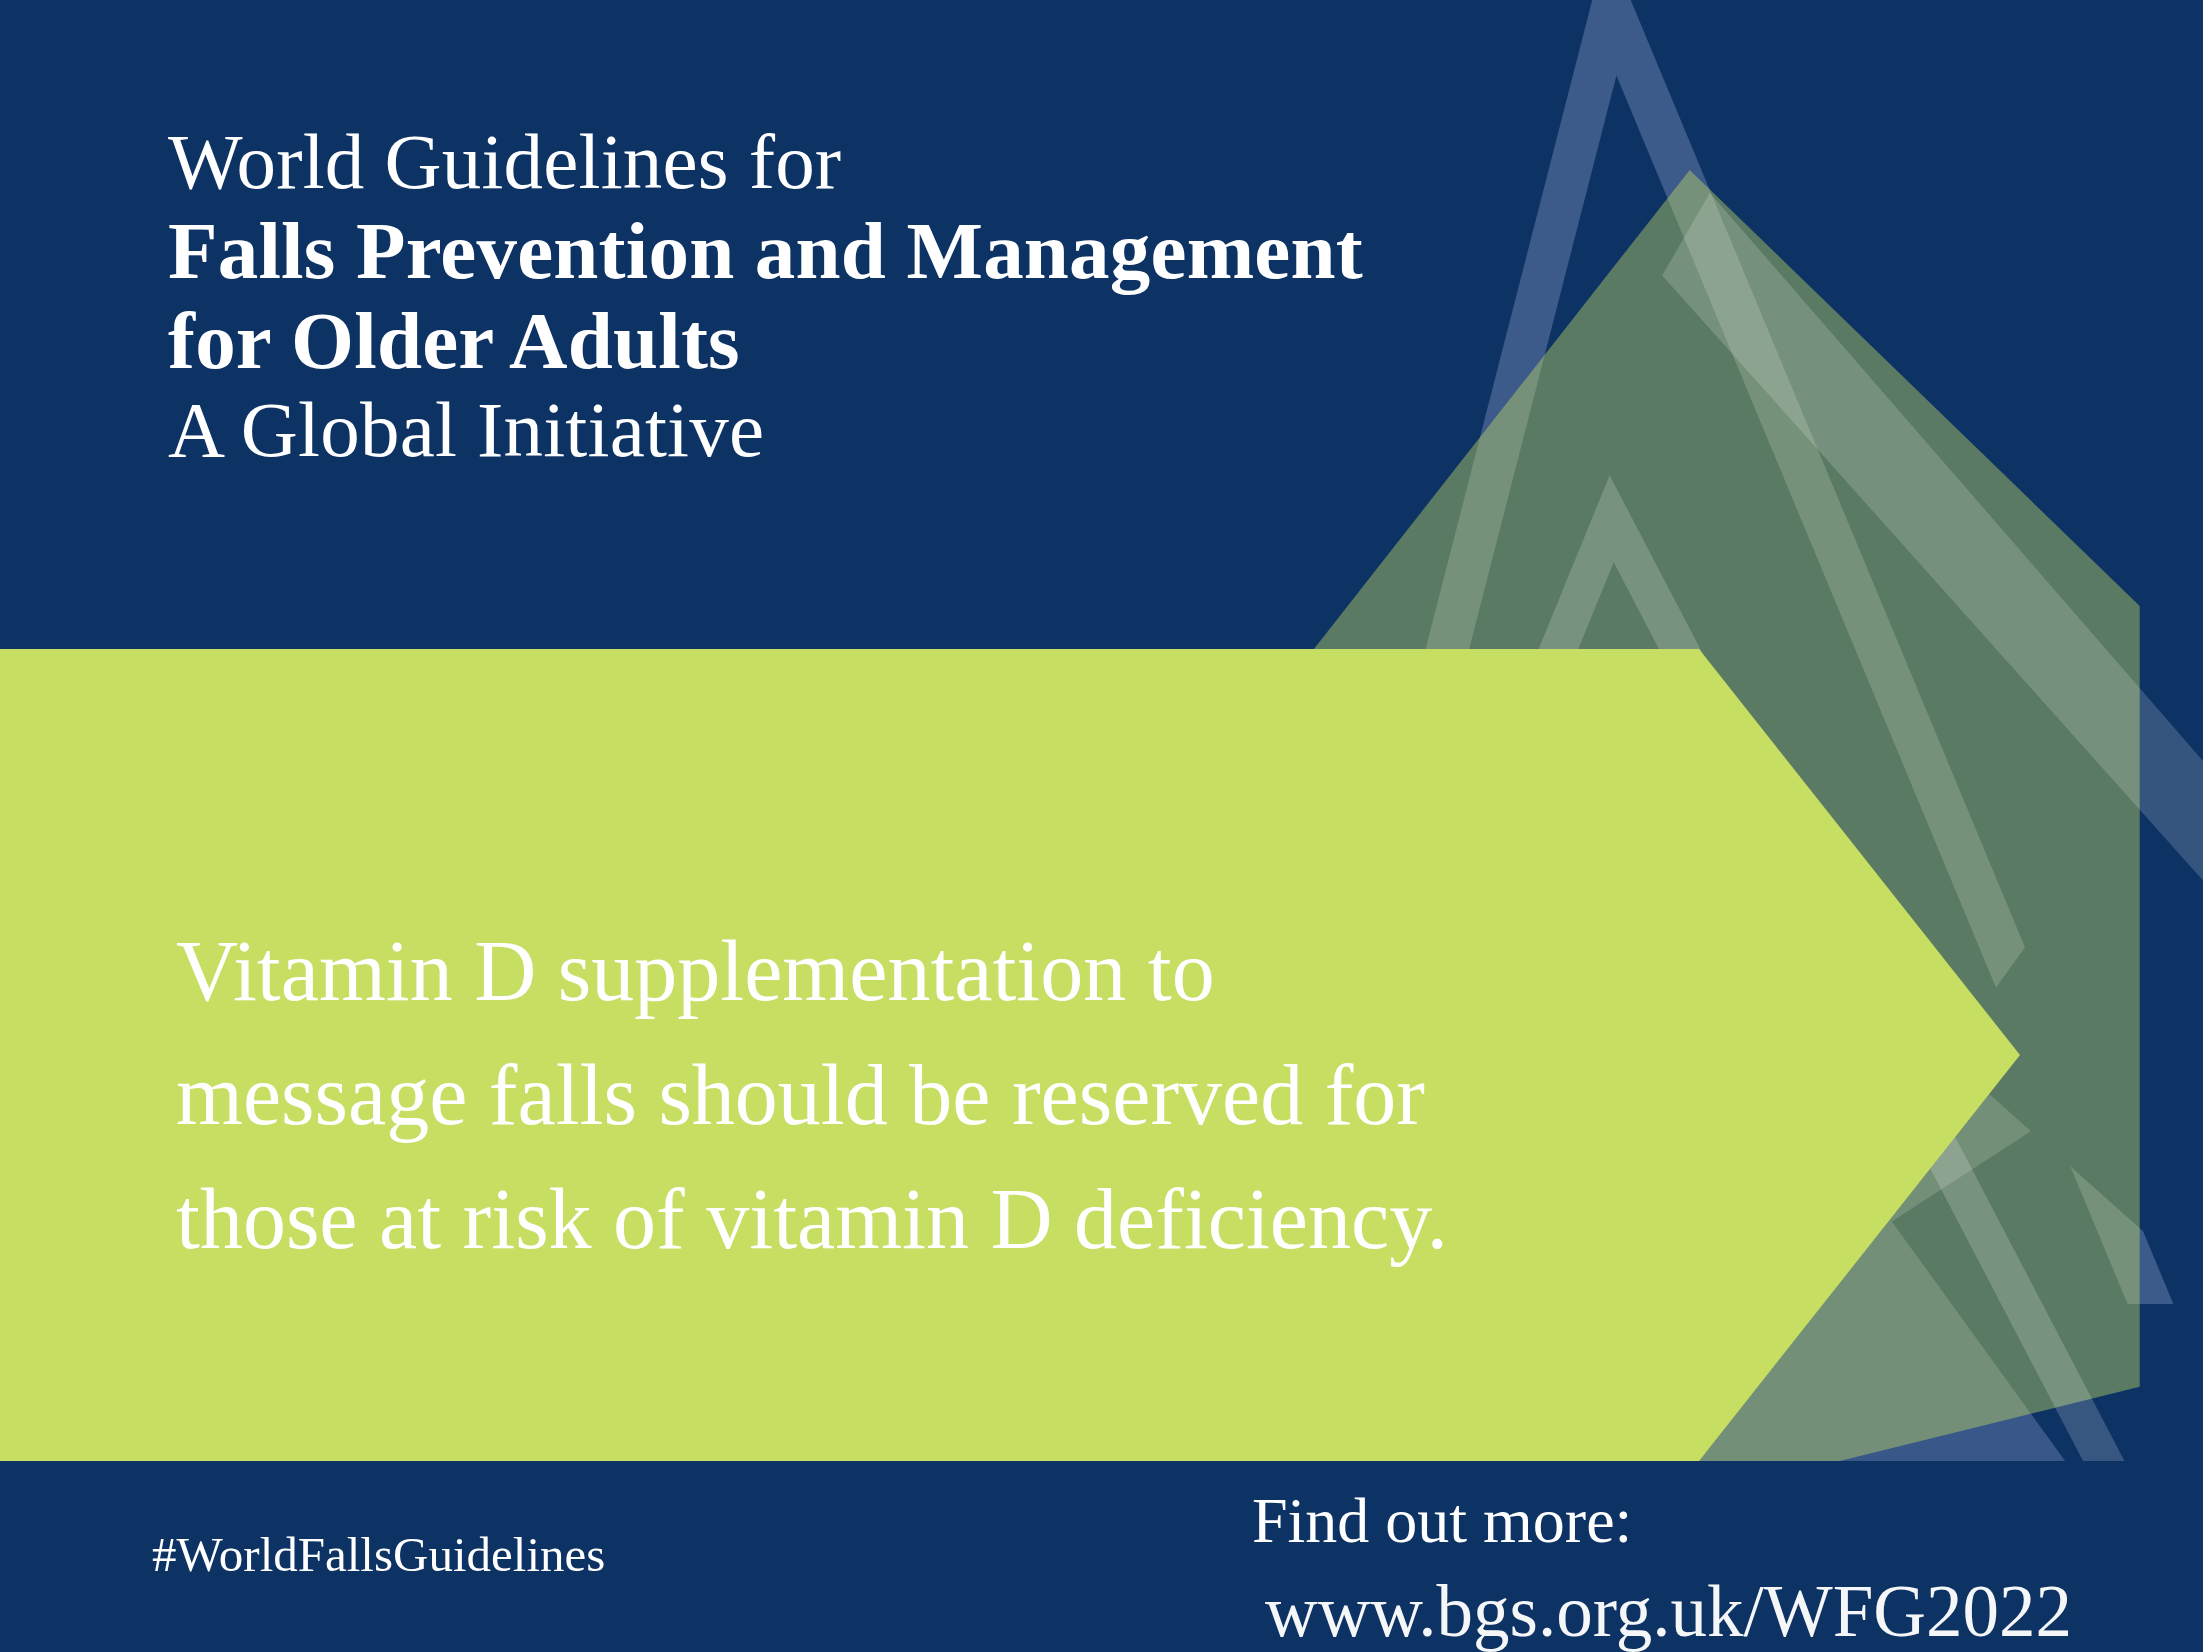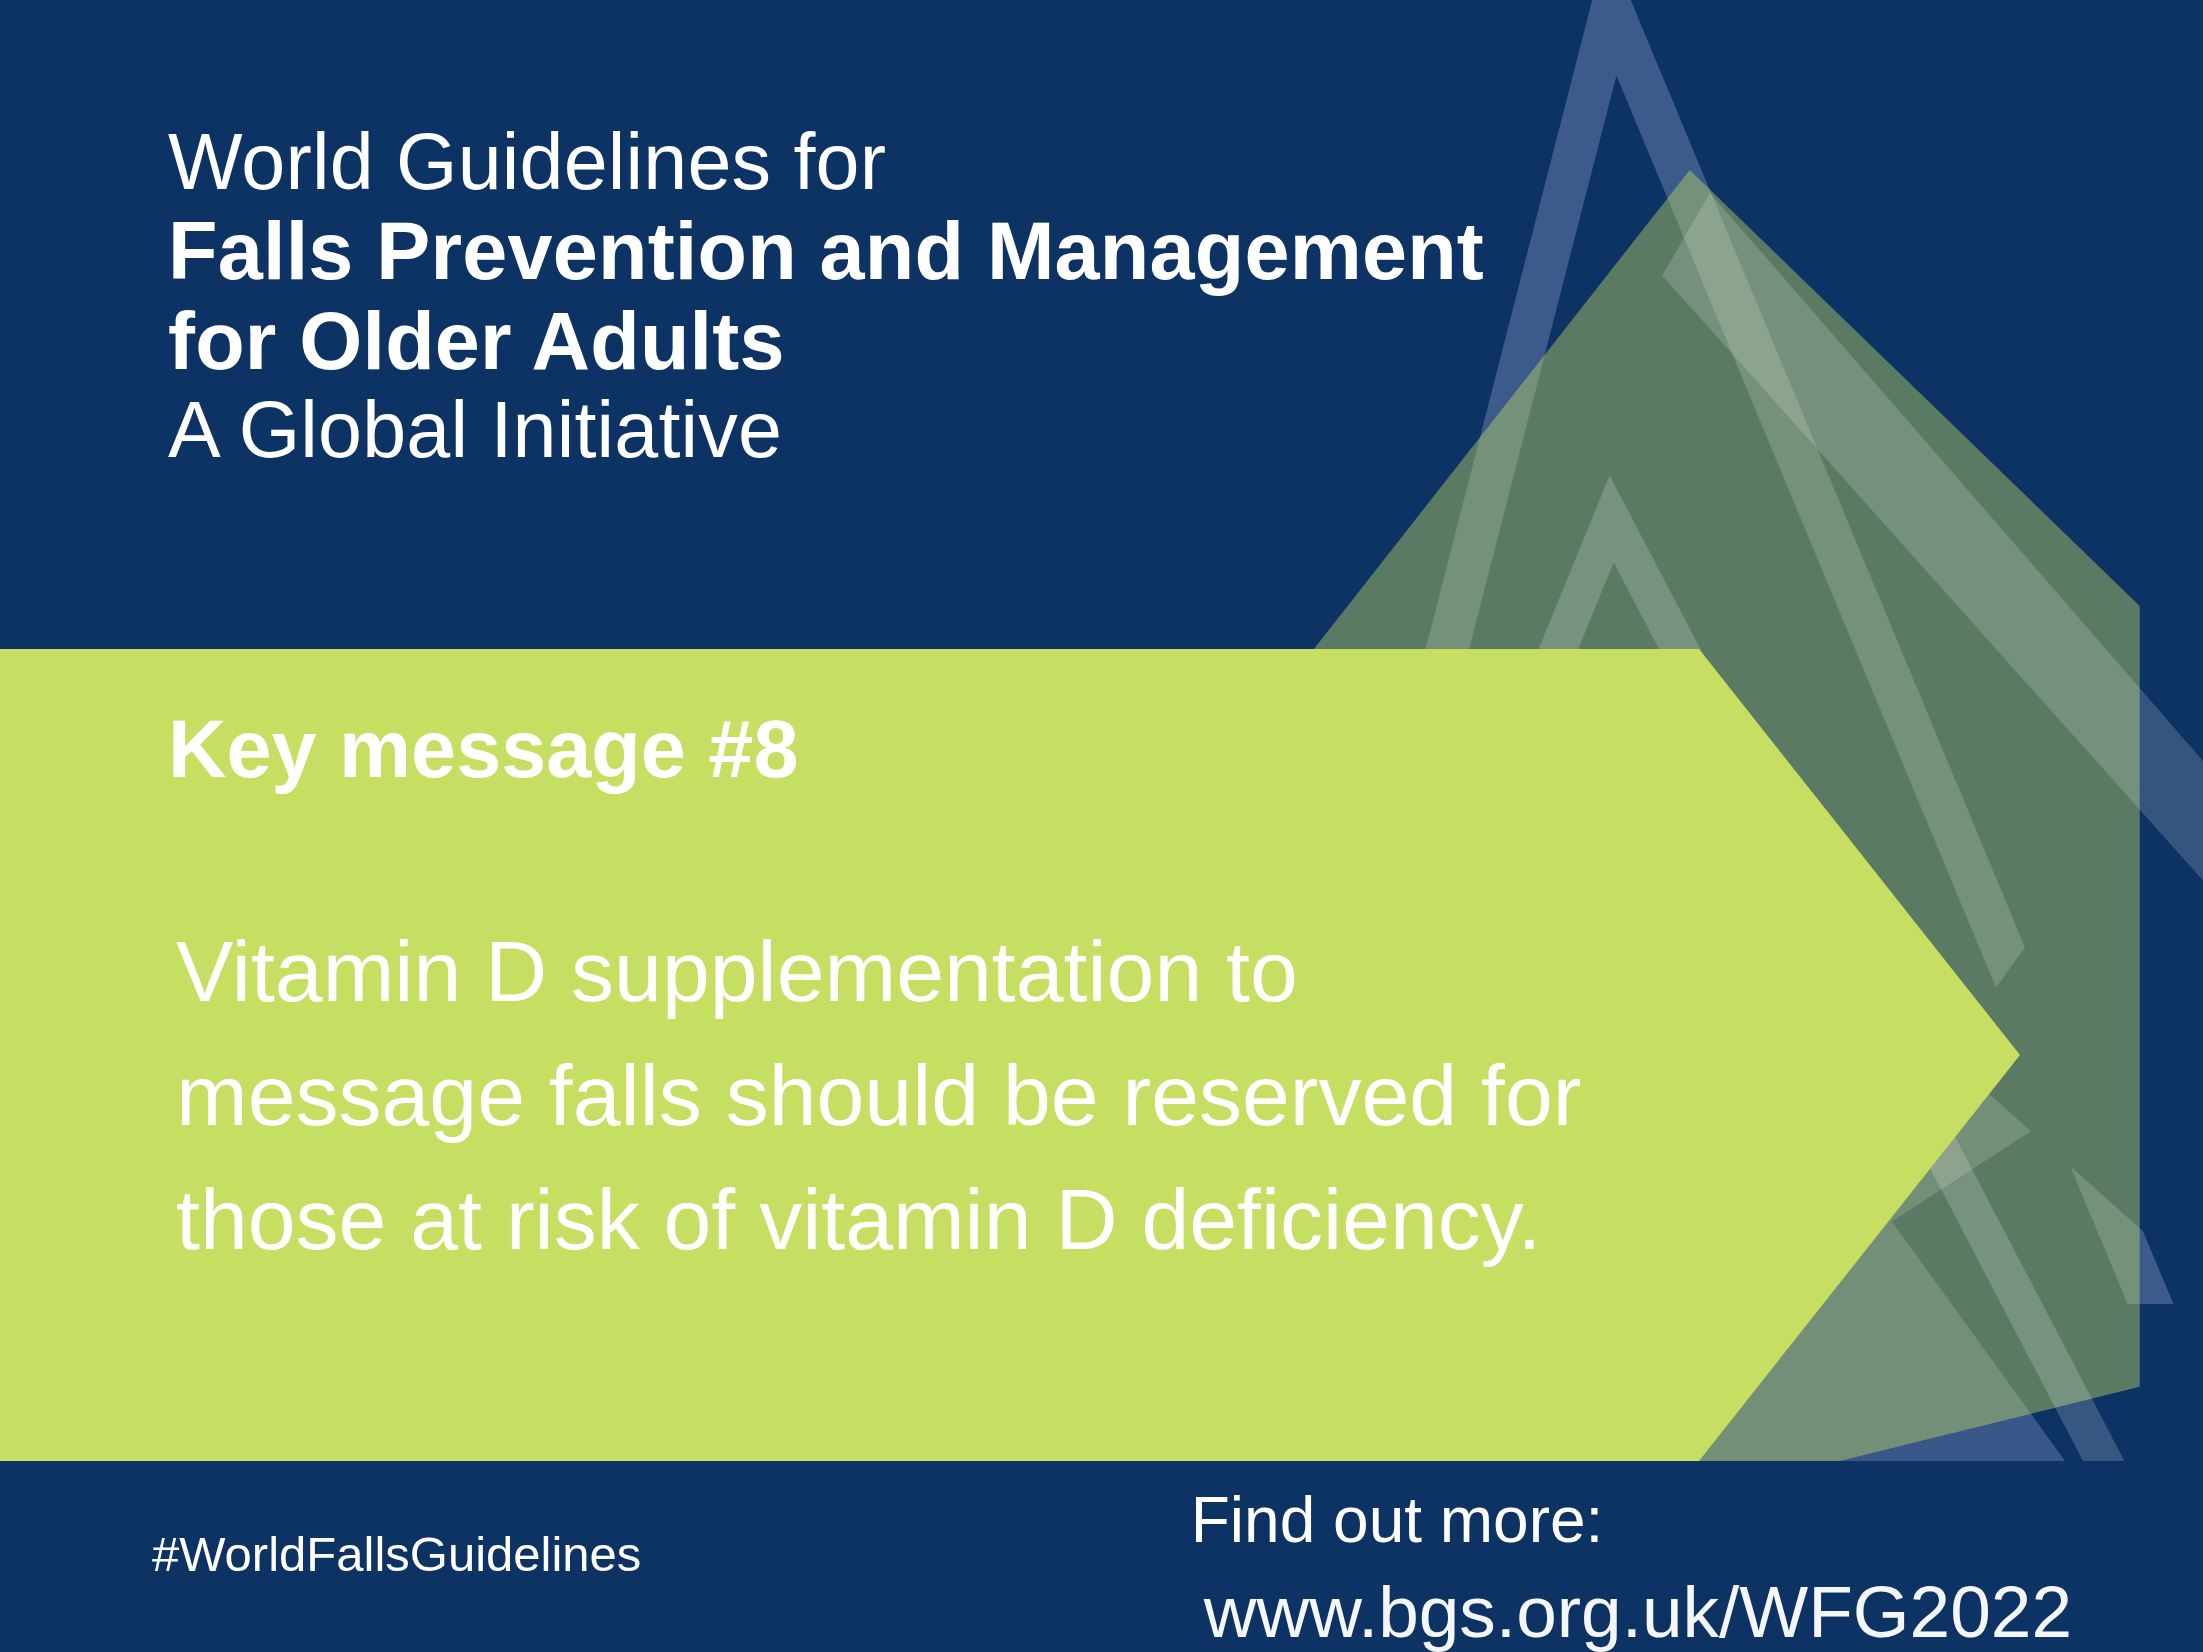--- a/index.html
+++ b/index.html
@@ -6,21 +6,21 @@
     margin: 0;
     padding: 0;
     background: #ffffff;
   }
   #poster {
     position: relative;
     width: 2204px;
     height: 1653px;
     overflow: hidden;
     background: #a16207;
-    font-family: Liberation Sans, sans-serif;
+    font-family: Liberation Serif, serif;
   }
 
   
   #bg-art {
     position: absolute;
     inset: 0;
     width: 2204px;
     height: 1653px;
     display: block;
   }
@@ -164,21 +164,20 @@
 
   <div id="bottom-strip"></div>
 
   <div id="title-block" class="text-layer">
     <p class="title-line t-light">World Guidelines for</p>
     <p class="title-line t-bold">Falls Prevention and Management</p>
     <p class="title-line t-bold">for Older Adults</p>
     <p class="title-line t-light">A Global Initiative</p>
   </div>
 
-  <div id="key-msg-label" class="text-layer">Key message #8</div>
 
   <div id="body-block" class="text-layer">
     <p class="body-line">Vitamin D supplementation to</p>
     <p class="body-line">message falls should be reserved for</p>
     <p class="body-line">those at risk of vitamin D deficiency.</p>
   </div>
 
   <div id="hashtag" class="text-layer">#WorldFallsGuidelines</div>
 
   <div id="findout-block" class="text-layer">

